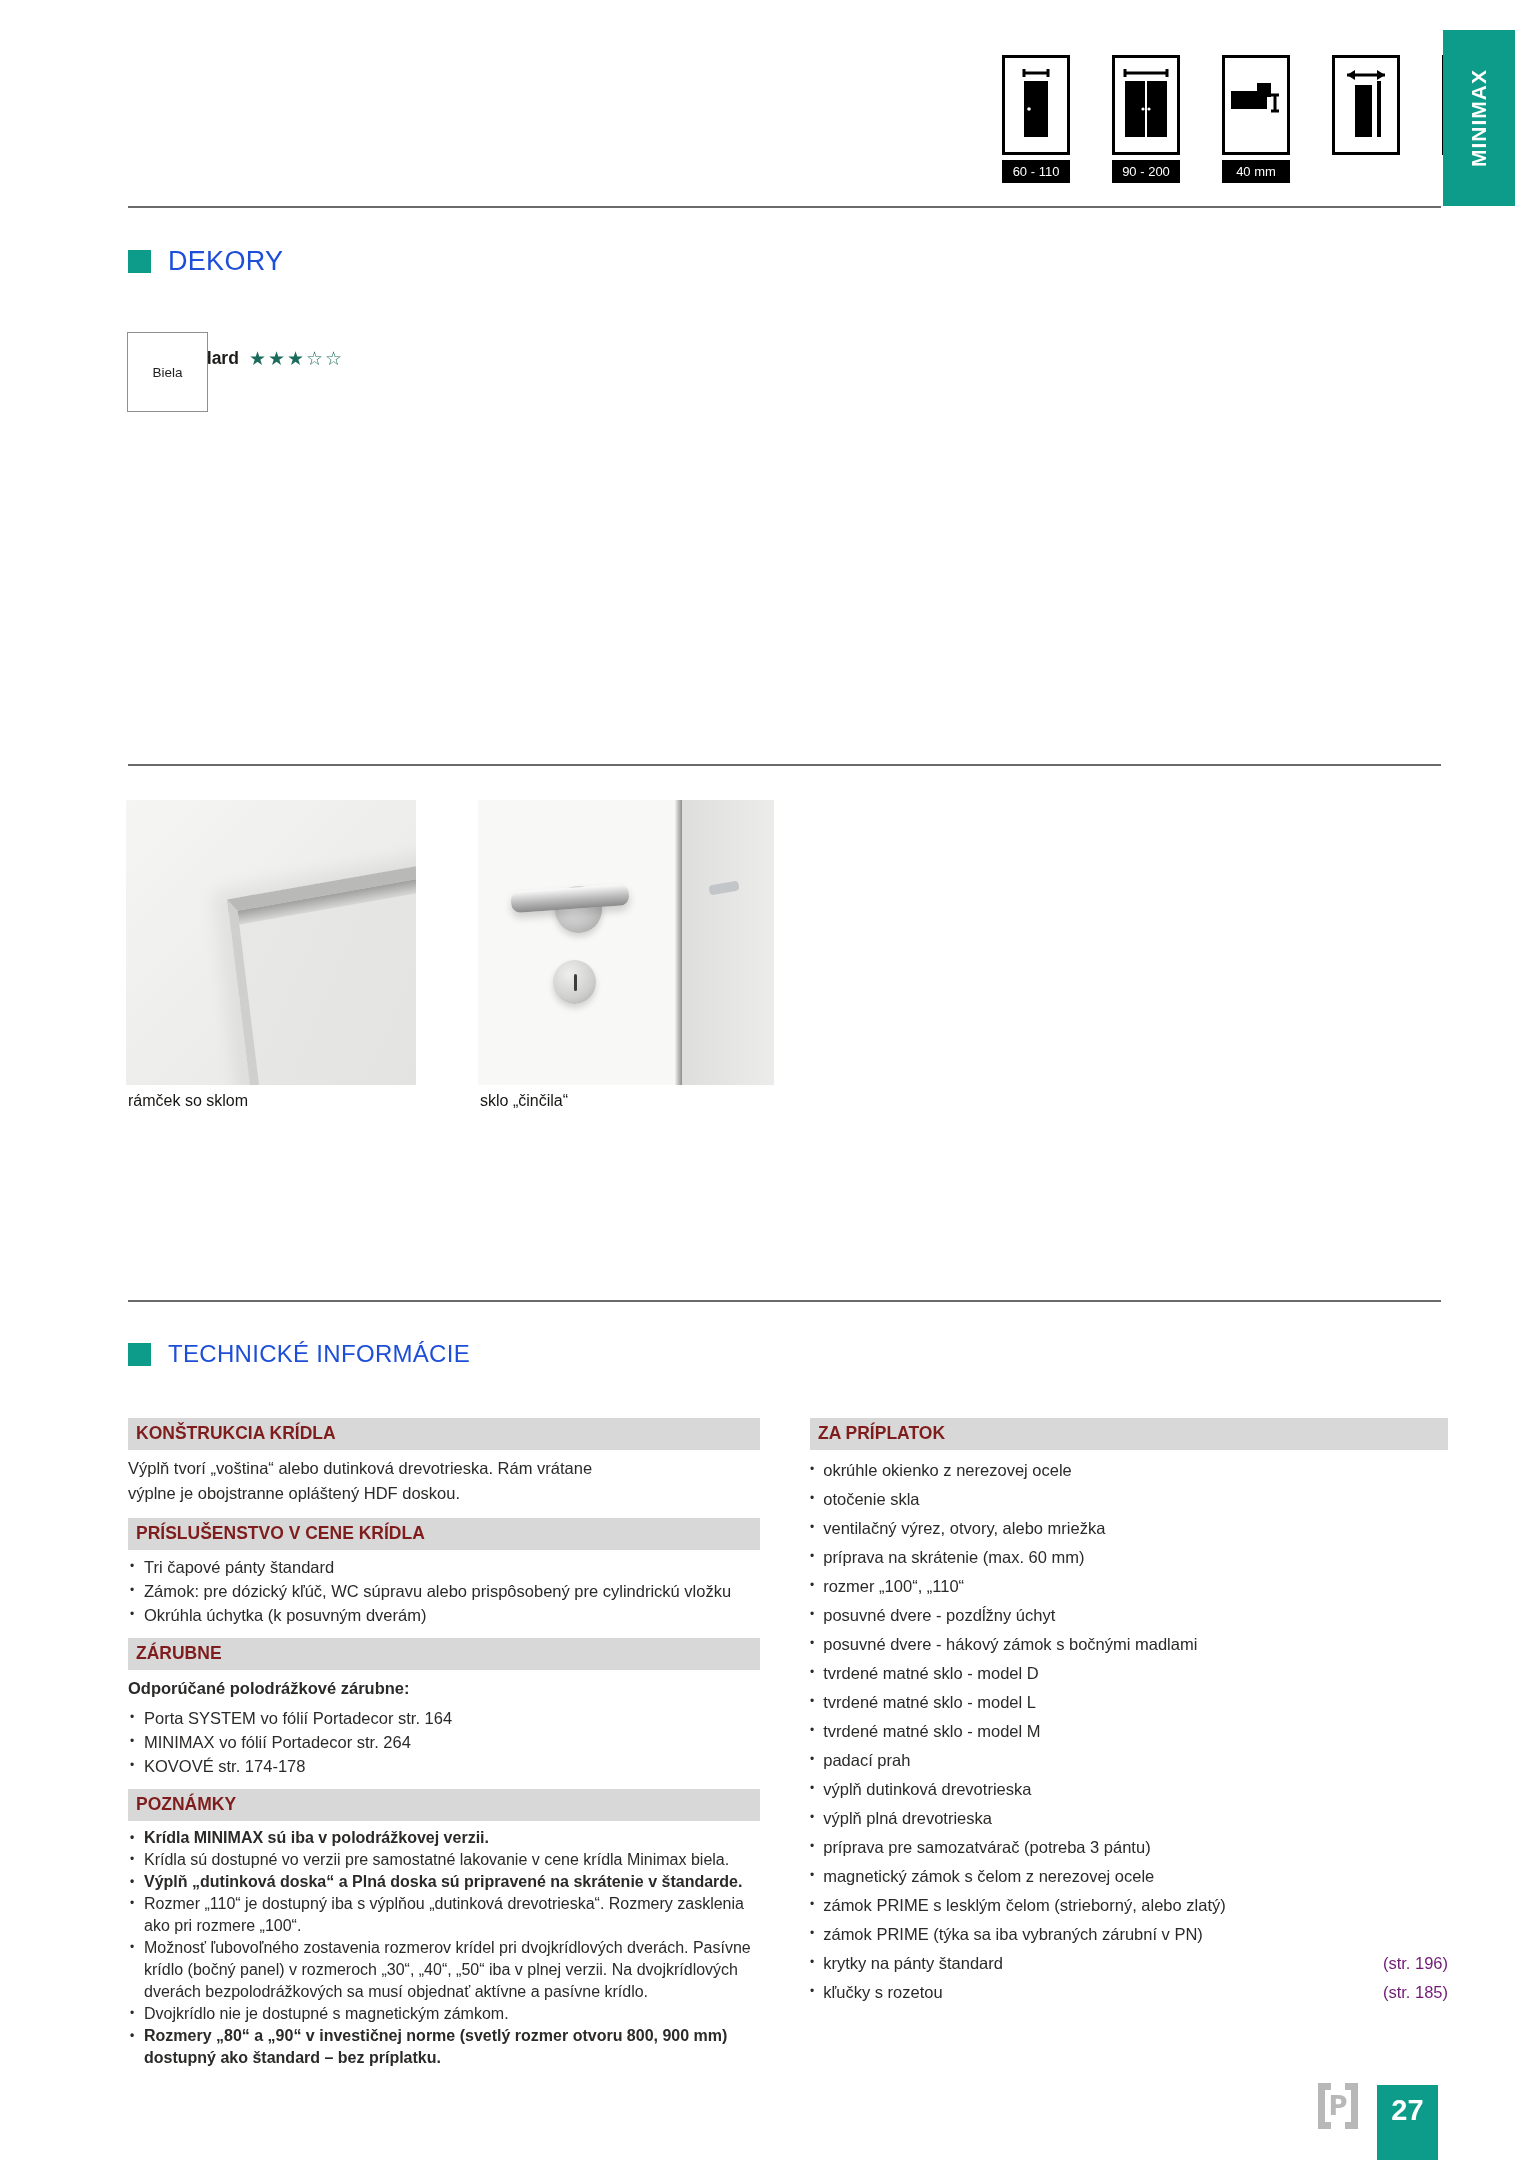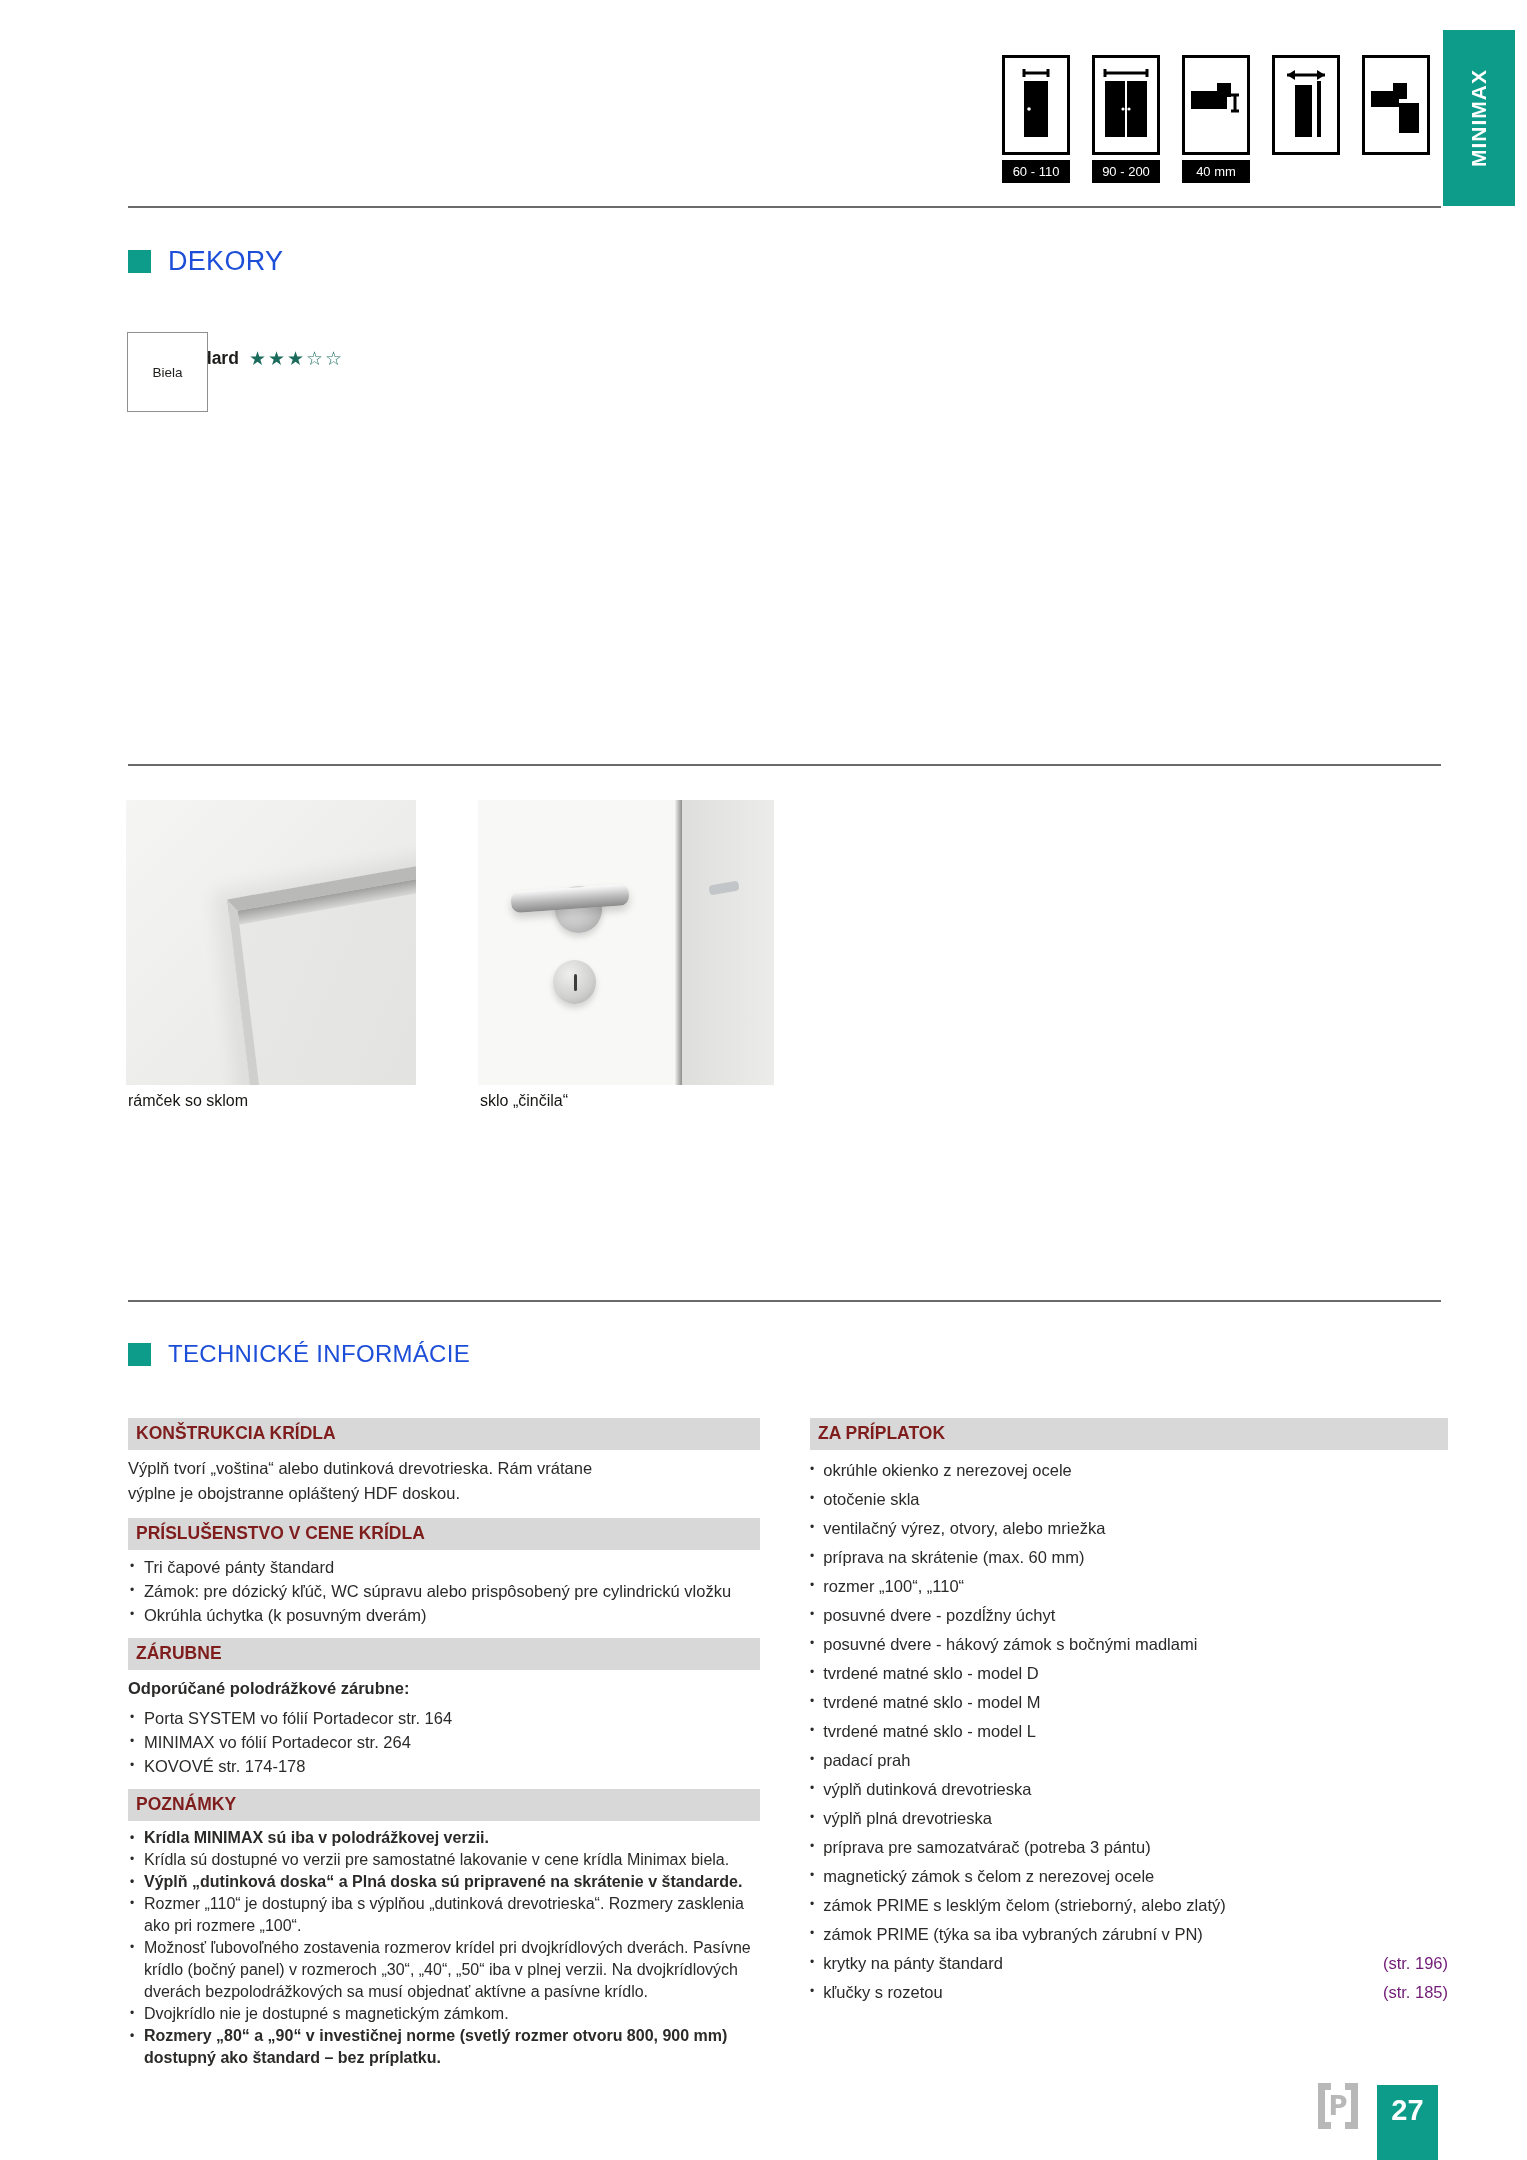--- a/index.html
+++ b/index.html
@@ -9,21 +9,21 @@
     --rule:#6a6a6a;
     --text:#1d1d1b;
   }
   *{box-sizing:border-box;margin:0;padding:0;}
   html,body{background:#ffffff;}
   .page{
     position:relative;width:1527px;height:2160px;background:#fff;overflow:hidden;
     font-family:"Liberation Sans",sans-serif;color:var(--text);
   }
   
-  .spec-icons{position:absolute;left:1002px;top:55px;display:flex;gap:22px;}
+  .spec-icons{position:absolute;left:1002px;top:55px;display:flex;gap:42px;}
   .spec{width:68px;display:flex;flex-direction:column;}
   .spec-box{width:68px;height:100px;border:3px solid #000;background:#fff;display:flex;align-items:center;justify-content:center;}
   .spec-label{margin-top:5px;background:#000;color:#fff;font-size:13px;text-align:center;padding:4px 0 4px;white-space:nowrap;}
   
   .minimax-tab{position:absolute;left:1443px;top:30px;width:72px;height:176px;background:var(--accent);
     display:flex;align-items:center;justify-content:center;}
   .minimax-tab span{writing-mode:vertical-rl;transform:rotate(180deg);color:#fff;font-weight:bold;font-size:21px;letter-spacing:1px;}
   
   .rule{position:absolute;left:128px;width:1313px;height:2px;background:var(--rule);}
   
@@ -249,25 +249,25 @@
         </li>
       <li>
           <span class="txt">posuvné dvere - hákový zámok s bočnými madlami</span>
           <span class="ref"></span>
         </li>
       <li>
           <span class="txt">tvrdené matné sklo - model D</span>
           <span class="ref"></span>
         </li>
       <li>
+          <span class="txt">tvrdené matné sklo - model L</span>
+          <span class="ref"></span>
+        </li>
+      <li>
           <span class="txt">tvrdené matné sklo - model M</span>
-          <span class="ref"></span>
-        </li>
-      <li>
-          <span class="txt">tvrdené matné sklo - model L</span>
           <span class="ref"></span>
         </li>
       <li>
           <span class="txt">padací prah</span>
           <span class="ref"></span>
         </li>
       <li>
           <span class="txt">výplň dutinková drevotrieska</span>
           <span class="ref"></span>
         </li>

